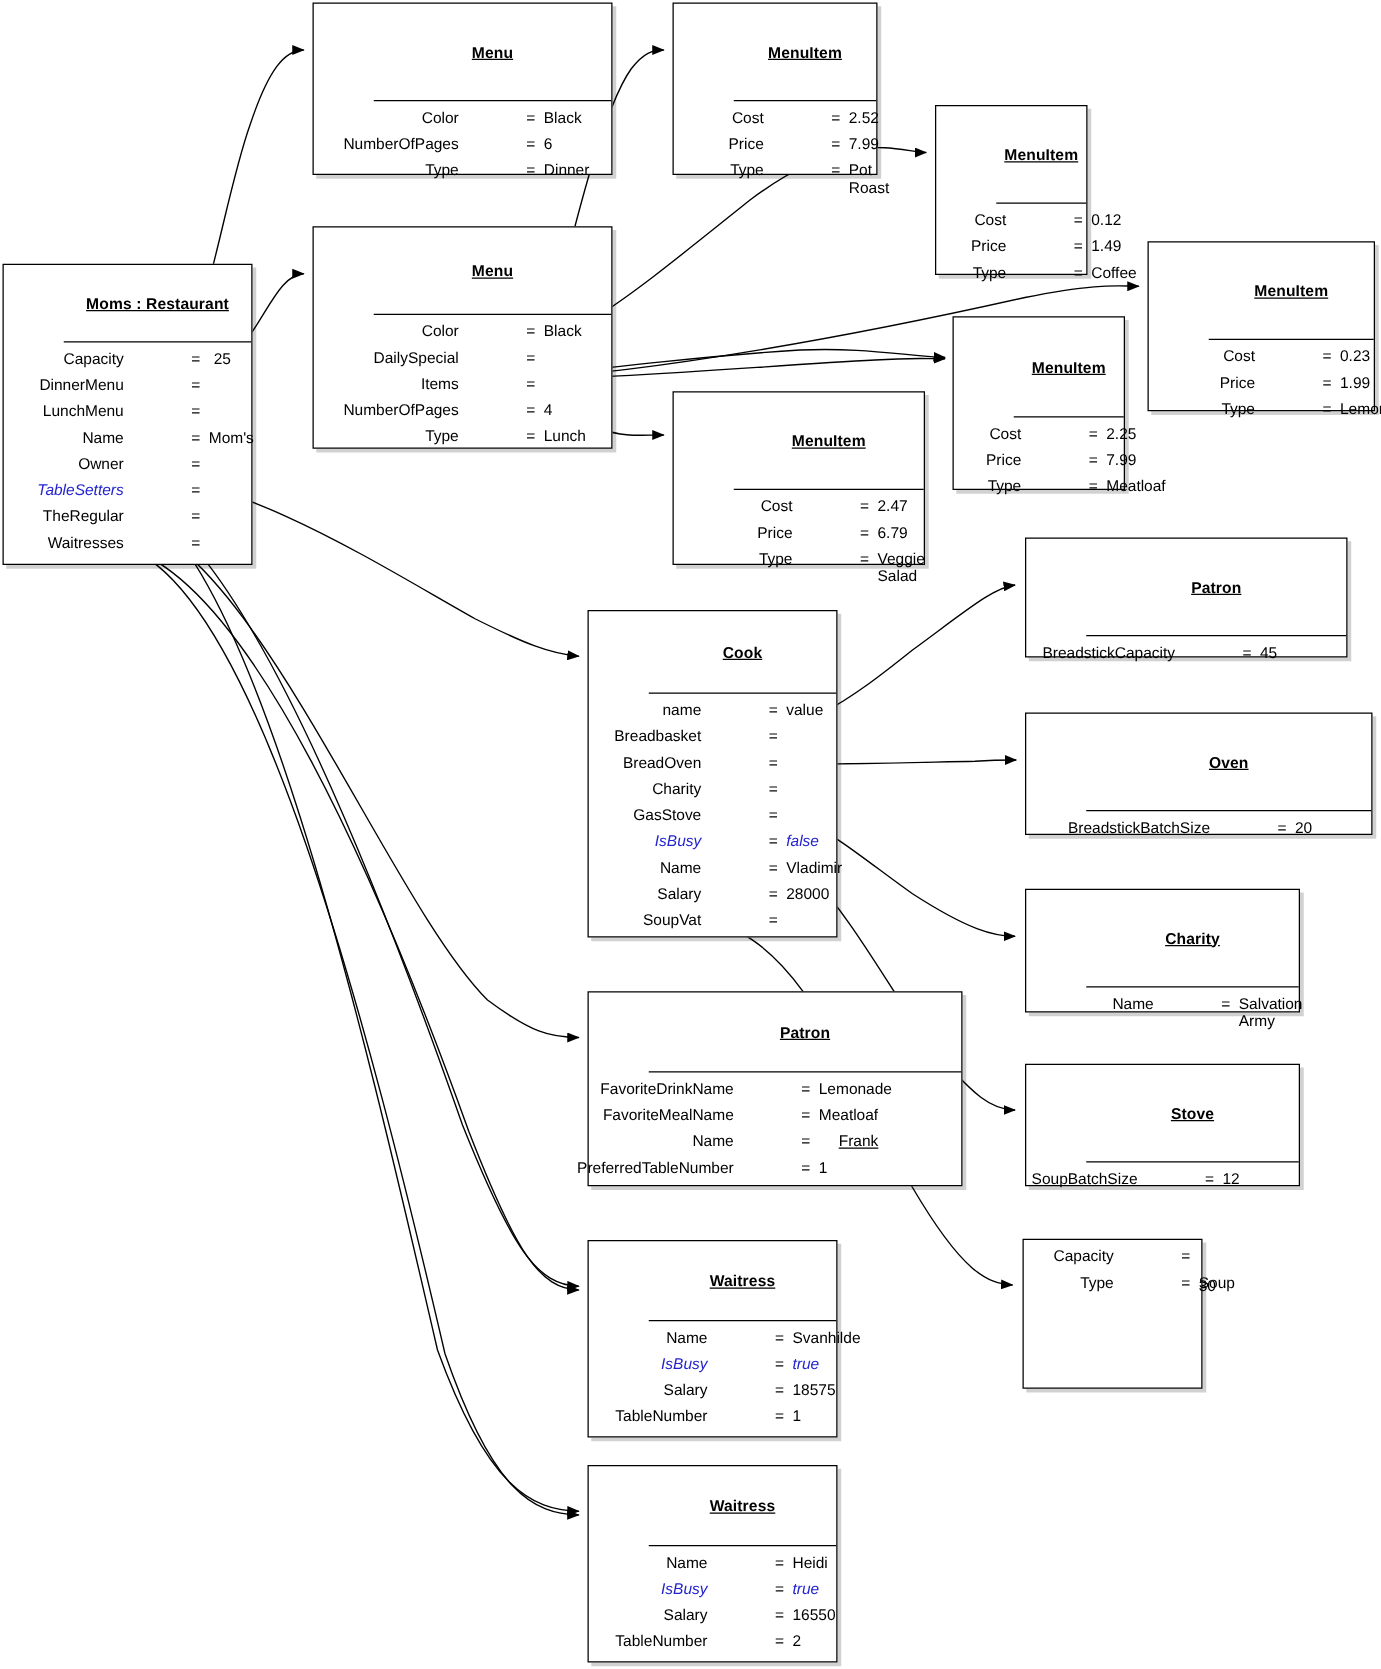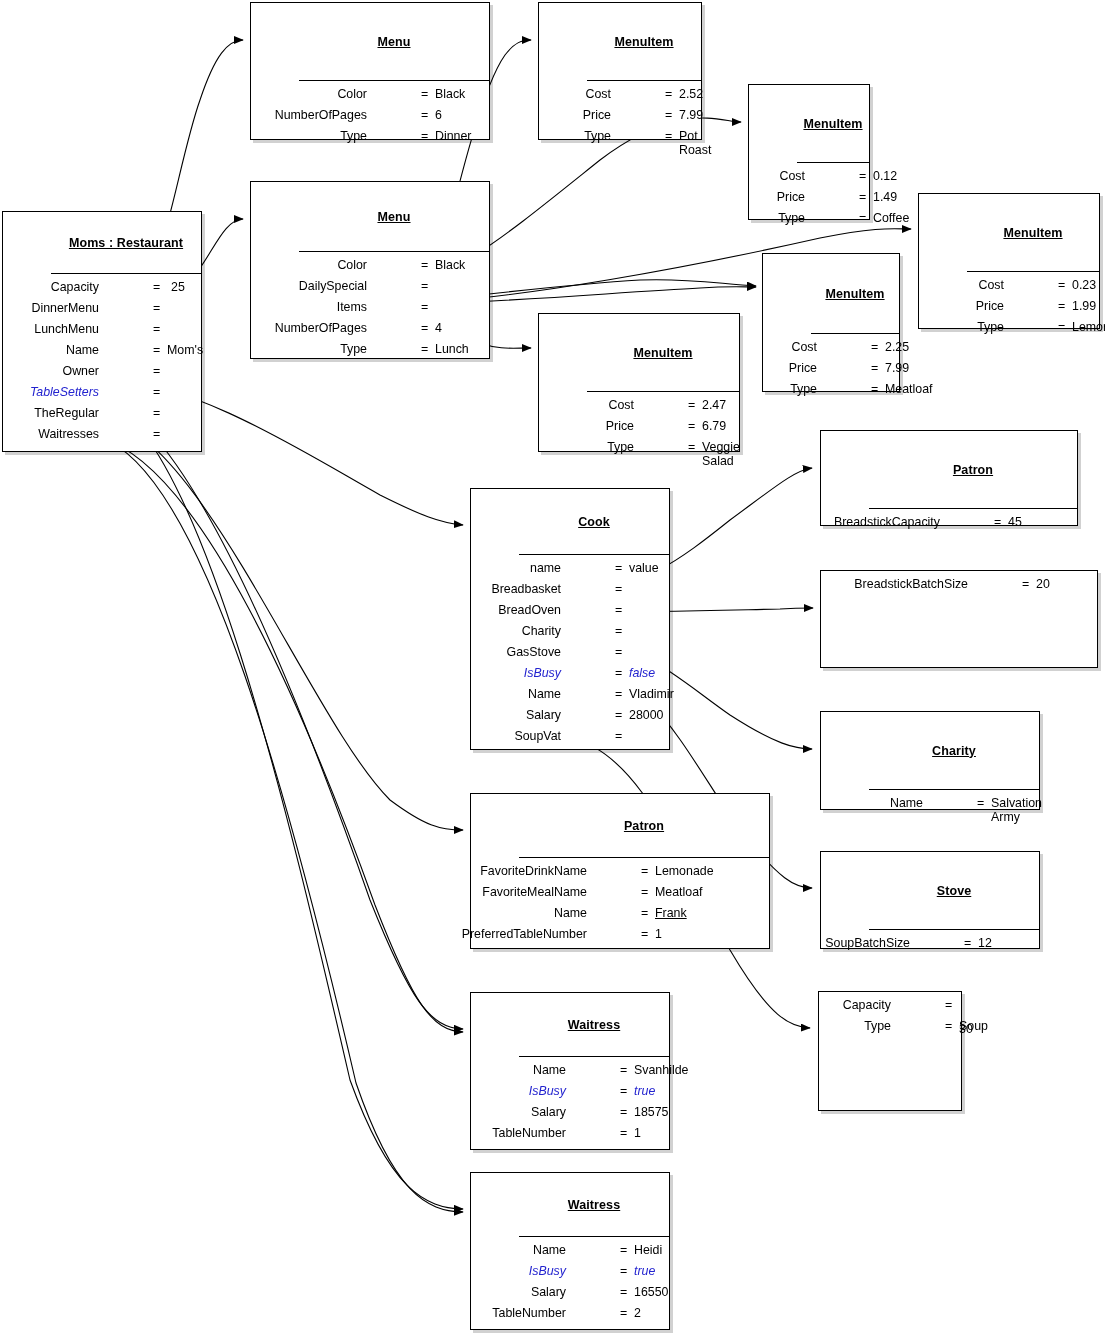--- a/index.html
+++ b/index.html
@@ -341,20 +341,23 @@
       </div>
       <div class="body rows">
         <div class="row">
           <span class="k" style="right: 137px; top: 2px;">BreadstickCapacity</span>
           <span class="eq" style="left: 125px; top: 2px;">=</span>
           <span class="v" style="left: 139px; top: 2px; text-align: center;">45</span>
         </div>
       </div>
     </div>
     <div class="node" style="left: 820px; top: 570px; width: 278px; height: 98px;">
+      <div class="hdr" style="height: 78px;">
+        <span>Oven</span>
+      </div>
       <div class="body rows">
         <div class="row">
           <span class="k" style="right: 129px; top: 2px;">BreadstickBatchSize</span>
           <span class="eq" style="left: 153px; top: 2px;">=</span>
           <span class="v" style="left: 167px; top: 2px;">20</span>
         </div>
       </div>
     </div>
     <div class="node" style="left: 820px; top: 711px; width: 220px; height: 99px;">
       <div class="hdr" style="height: 78px;">
@@ -391,21 +394,21 @@
           <span class="v" style="left: 136px; top: 2px;">Lemonade</span>
         </div>
         <div class="row">
           <span class="k" style="right: 182px; top: 2px;">FavoriteMealName</span>
           <span class="eq" style="left: 122px; top: 2px;">=</span>
           <span class="v" style="left: 136px; top: 2px;">Meatloaf</span>
         </div>
         <div class="row">
           <span class="k" style="right: 182px; top: 2px;">Name</span>
           <span class="eq" style="left: 122px; top: 2px;">=</span>
-          <span class="v" style="left: 136px; top: 2px; text-decoration: underline;">Frank</span>
+          <span class="v" style="left: 152px; top: 2px; text-decoration: underline;">Frank</span>
         </div>
         <div class="row">
           <span class="k" style="right: 182px; top: 2px;">PreferredTableNumber</span>
           <span class="eq" style="left: 122px; top: 2px;">=</span>
           <span class="v" style="left: 136px; top: 2px;">1</span>
         </div>
       </div>
     </div>
     <div class="node" style="left: 470px; top: 992px; width: 200px; height: 158px;">
       <div class="hdr" style="height: 64px;">

